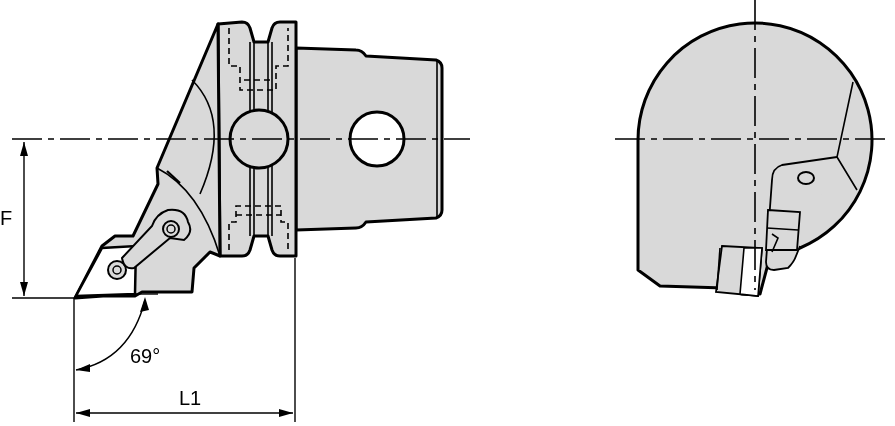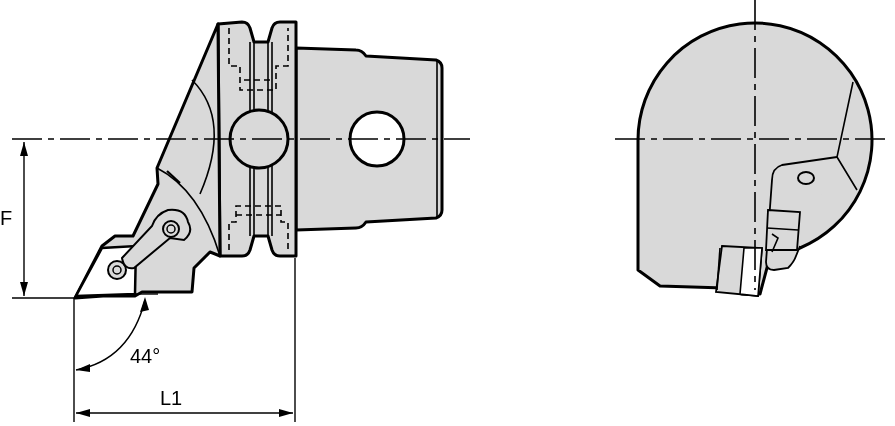--- a/index.html
+++ b/index.html
@@ -94,14 +94,14 @@
     <path fill="#d9d9d9" stroke="#000" stroke-width="1.8" d="M722,246 L762,248 L758,296 L716,292 Z"></path>
     <path fill="#ffffff" stroke="#000" stroke-width="1.6" d="M744,248 L762,248 L758,296 L740,294 Z"></path>
     <line class="thin" x1="720" y1="248" x2="717" y2="290"></line>
 
     <line class="center" x1="615" y1="139" x2="890" y2="139"></line>
     <line class="center" x1="755" y1="0" x2="755" y2="290"></line>
   </g>
 </svg>
 
 <div class="lbl" style="left:0px; top:208px;">F</div>
-<div class="lbl" style="left:130px; top:346px;">44°</div>
-<div class="lbl" style="left:160px; top:388px;">L1</div>
+<div class="lbl" style="left:130px; top:346px;">69°</div>
+<div class="lbl" style="left:179px; top:388px;">L1</div>
 
 </body></html>

